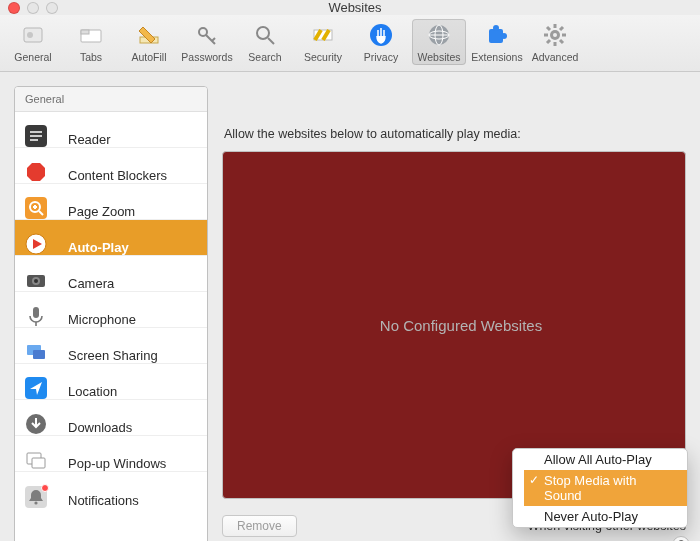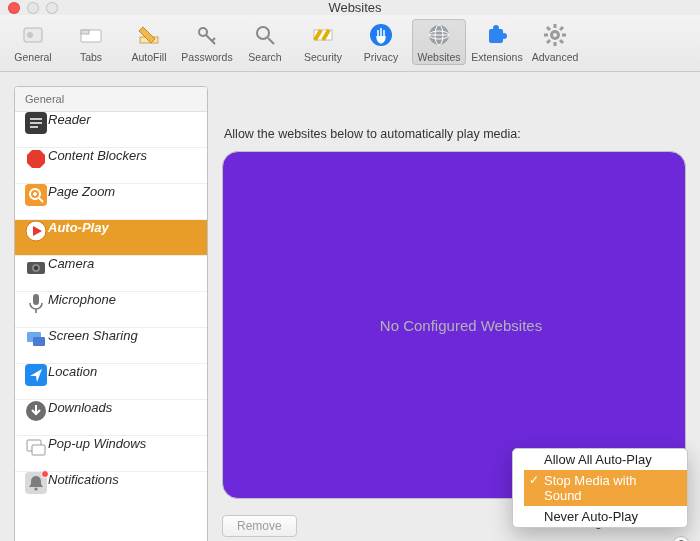--- a/index.html
+++ b/index.html
@@ -15,30 +15,30 @@
   .toolbar { display:flex; align-items:flex-start; padding:4px 6px 6px; gap:4px; border-bottom:1px solid #c9c9c9; background:linear-gradient(#f3f3f3,#e8e8e8); }
   .tool { display:flex; flex-direction:column; align-items:center; width:54px; padding:2px 0; border-radius:4px; cursor:default;}
   .tool.sel { background:rgba(0,0,0,.08); box-shadow:inset 0 0 0 1px rgba(0,0,0,.12);}
   .tool .tic { width:28px; height:28px; display:flex; align-items:center; justify-content:center; }
   .tool .tlabel { font-size:10.5px; color:#555; margin-top:2px;}
   
   .body { flex:1; display:flex; padding:14px; gap:14px; position:relative;}
   
   .sidebar { width:194px; background:#fff; border:1px solid #c0c0c0; border-radius:4px; display:flex; flex-direction:column; overflow:hidden; min-height:462px;}
   .sidebar-header { font-size:11px; color:#6f6f6f; padding:6px 10px; background:#f4f4f4; border-bottom:1px solid #e0e0e0;}
-  .side-item { display:flex; align-items:flex-start; gap:1px; height:36px; padding:0 10px; font-size:13px; color:#2b2b2b; border-bottom:1px solid #eee;font-style:italic;}
+  .side-item { display:flex; align-items:flex-end; gap:21px; height:36px; padding:0 10px; font-size:13px; color:#2b2b2b; border-bottom:1px solid #eee;}
   .side-item:last-child{border-bottom:none;}
   .side-item .sic { width:22px; height:22px; display:flex; align-items:center; justify-content:center; position:relative;}
   .side-item.selected { background:#e89d28; color:#fff; font-weight:600;}
   .notif-dot{position:absolute; top:-2px; right:-2px; width:8px;height:8px;border-radius:50%; background:#ff4a4a; border:1px solid #fff;}
   
   .pane { flex:1; display:flex; flex-direction:column; gap:6px; }
   .pane-label{ font-size:12.5px; color:#333; padding:2px 2px 4px;margin-top:39px;}
-  .listbox { flex:1; background:#6d28d9; border:1px solid #c0c0c0; border-radius:16px; max-height:348px; display:flex; align-items:center; justify-content:center; color:#b3b3b3; font-size:15px;padding-left:14px;}
-  .bottom-row { display:flex; gap:10px; margin-top:10px;}
+  .listbox { flex:1; background:#7f1d1d; border:1px solid #c0c0c0; border-radius:4px; max-height:348px; display:flex; align-items:center; justify-content:center; color:#b3b3b3; font-size:15px;padding-left:14px;}
+  .bottom-row { display:flex; align-items:center; gap:10px; margin-top:10px;}
   .btn { background:linear-gradient(#fdfdfd,#efefef); border:1px solid #c8c8c8; border-radius:4px; padding:3px 14px; font-size:12px; color:#9d9d9d;}
   .popup-label{font-size:12.5px; color:#333;}
   
   .menu { position:absolute; right:12px; bottom:34px; width:176px; background:#fff; border:1px solid #c8c8c8; border-radius:5px; box-shadow:0 8px 22px rgba(0,0,0,.25); overflow:hidden; font-size:13px;}
   .menu-item{ padding:3px 10px 3px 20px; position:relative;margin-left:11px;}
   .menu-item.sel{ background:#f0a43a; color:#fff;}
   .menu-item.sel::before{ content:"✓"; position:absolute; left:5px; font-size:12px;}
   .help{ position:absolute; right:10px; bottom:8px; width:18px;height:18px;border-radius:50%; border:1px solid #b8b8b8; display:flex; align-items:center; justify-content:center; font-size:12px; color:#6a6a6a; background:#f6f6f6;}
   svg{display:block;}
 </style>

